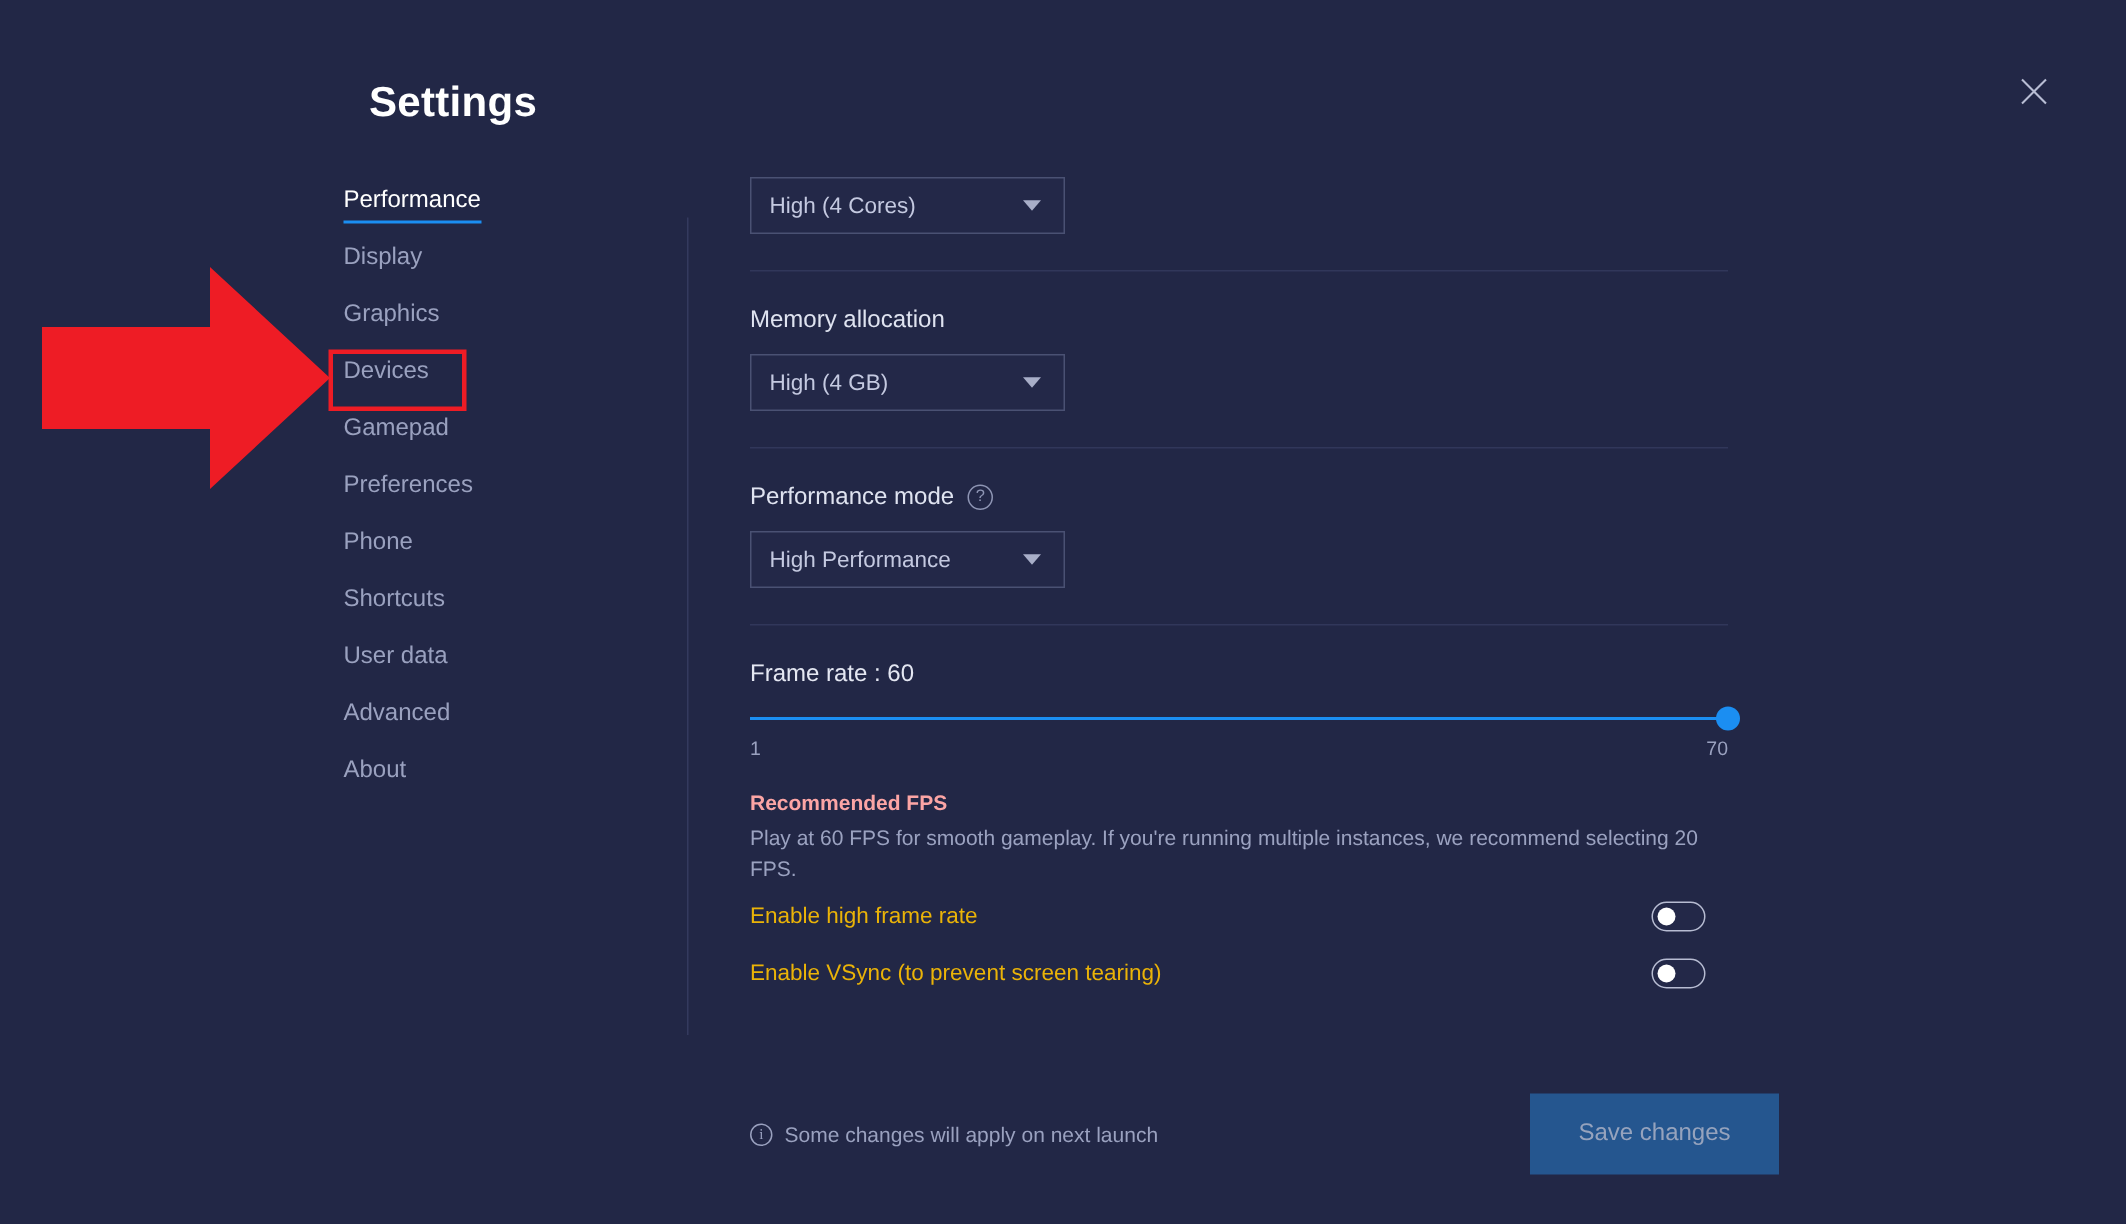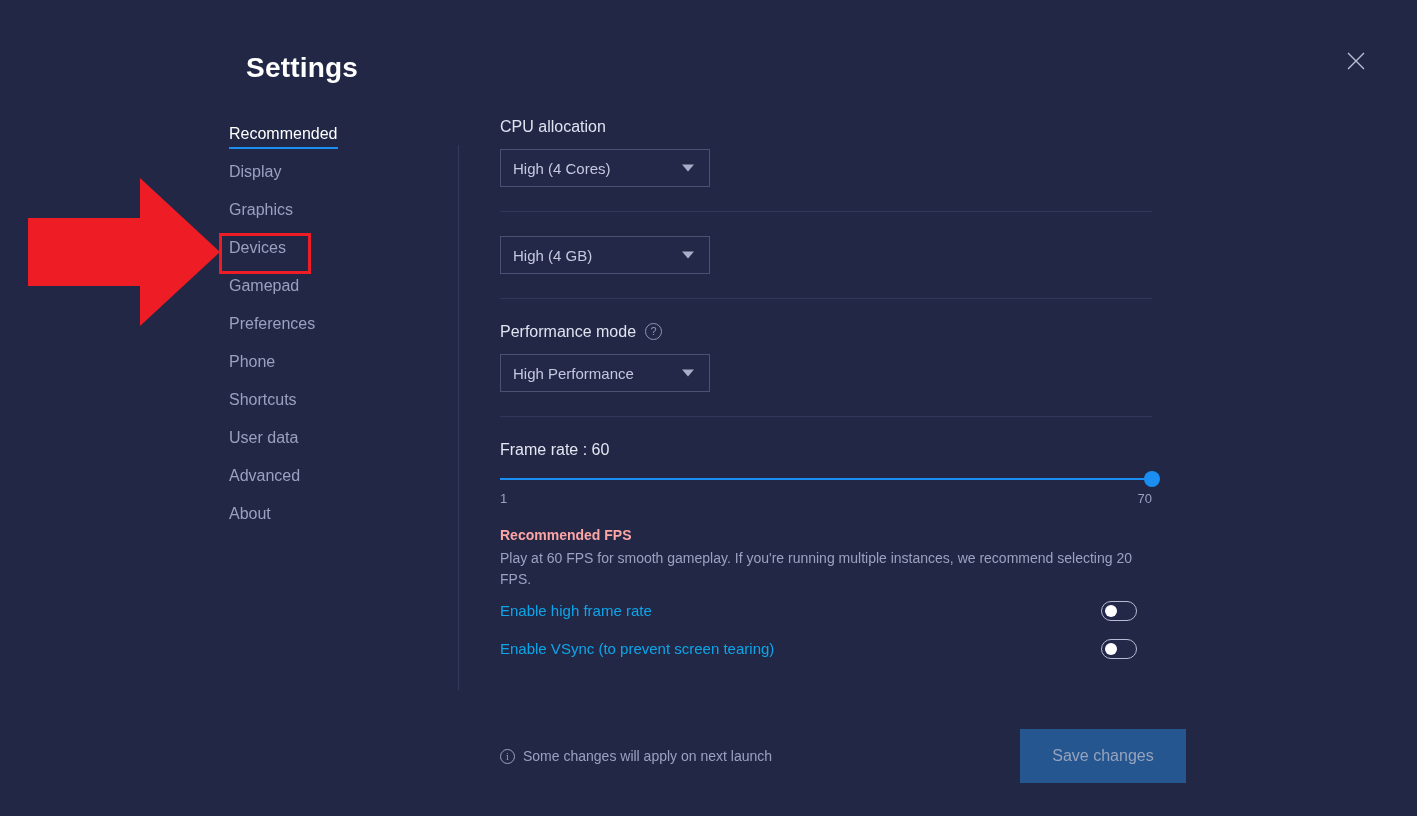--- a/index.html
+++ b/index.html
@@ -209,21 +209,21 @@
   .toggle-row {
     display: flex;
     align-items: center;
     justify-content: space-between;
     width: 637px;
     height: 35px;
     margin-top: 3px;
   }
   .toggle-row .tr-label {
     font-size: 15px;
-    color: #0ea5e9;
+    color: #eab308;
   }
   .toggle {
     width: 36px;
     height: 20px;
     border-radius: 10px;
     border: 1px solid #b7bcd2;
     background: #232848;
     position: relative;
     cursor: pointer;
     flex: none;
@@ -303,21 +303,21 @@
   <div class="page-title">Settings</div>
 
   <div class="close-btn">
     <svg width="18" height="18" viewBox="0 0 18 18" aria-hidden="true">
       <path d="M1 1 L17 17 M17 1 L1 17" stroke="#b8bdd4" stroke-width="1.4" fill="none"></path>
     </svg>
   </div>
 
   <div class="sidebar">
     <div class="nav-item active">
-      <span>Recommended</span>
+      <span>Performance</span>
     </div>
     <div class="nav-item">
       <span>Display</span>
     </div>
     <div class="nav-item">
       <span>Graphics</span>
     </div>
     <div class="nav-item">
       <span>Devices</span>
     </div>
@@ -342,30 +342,30 @@
     <div class="nav-item">
       <span>About</span>
     </div>
   </div>
 
   <div class="v-divider"></div>
 
   <div class="content">
 
     <div>
-      <div class="field-label">CPU allocation</div>
       <div class="select">
         <span>High (4 Cores)</span>
         <span class="chevron"></span>
       </div>
     </div>
 
     <div class="h-divider"></div>
 
     <div class="block">
+      <div class="field-label">Memory allocation</div>
       <div class="select">
         <span>High (4 GB)</span>
         <span class="chevron"></span>
       </div>
     </div>
 
     <div class="h-divider"></div>
 
     <div class="block">
       <div class="field-label with-help">

